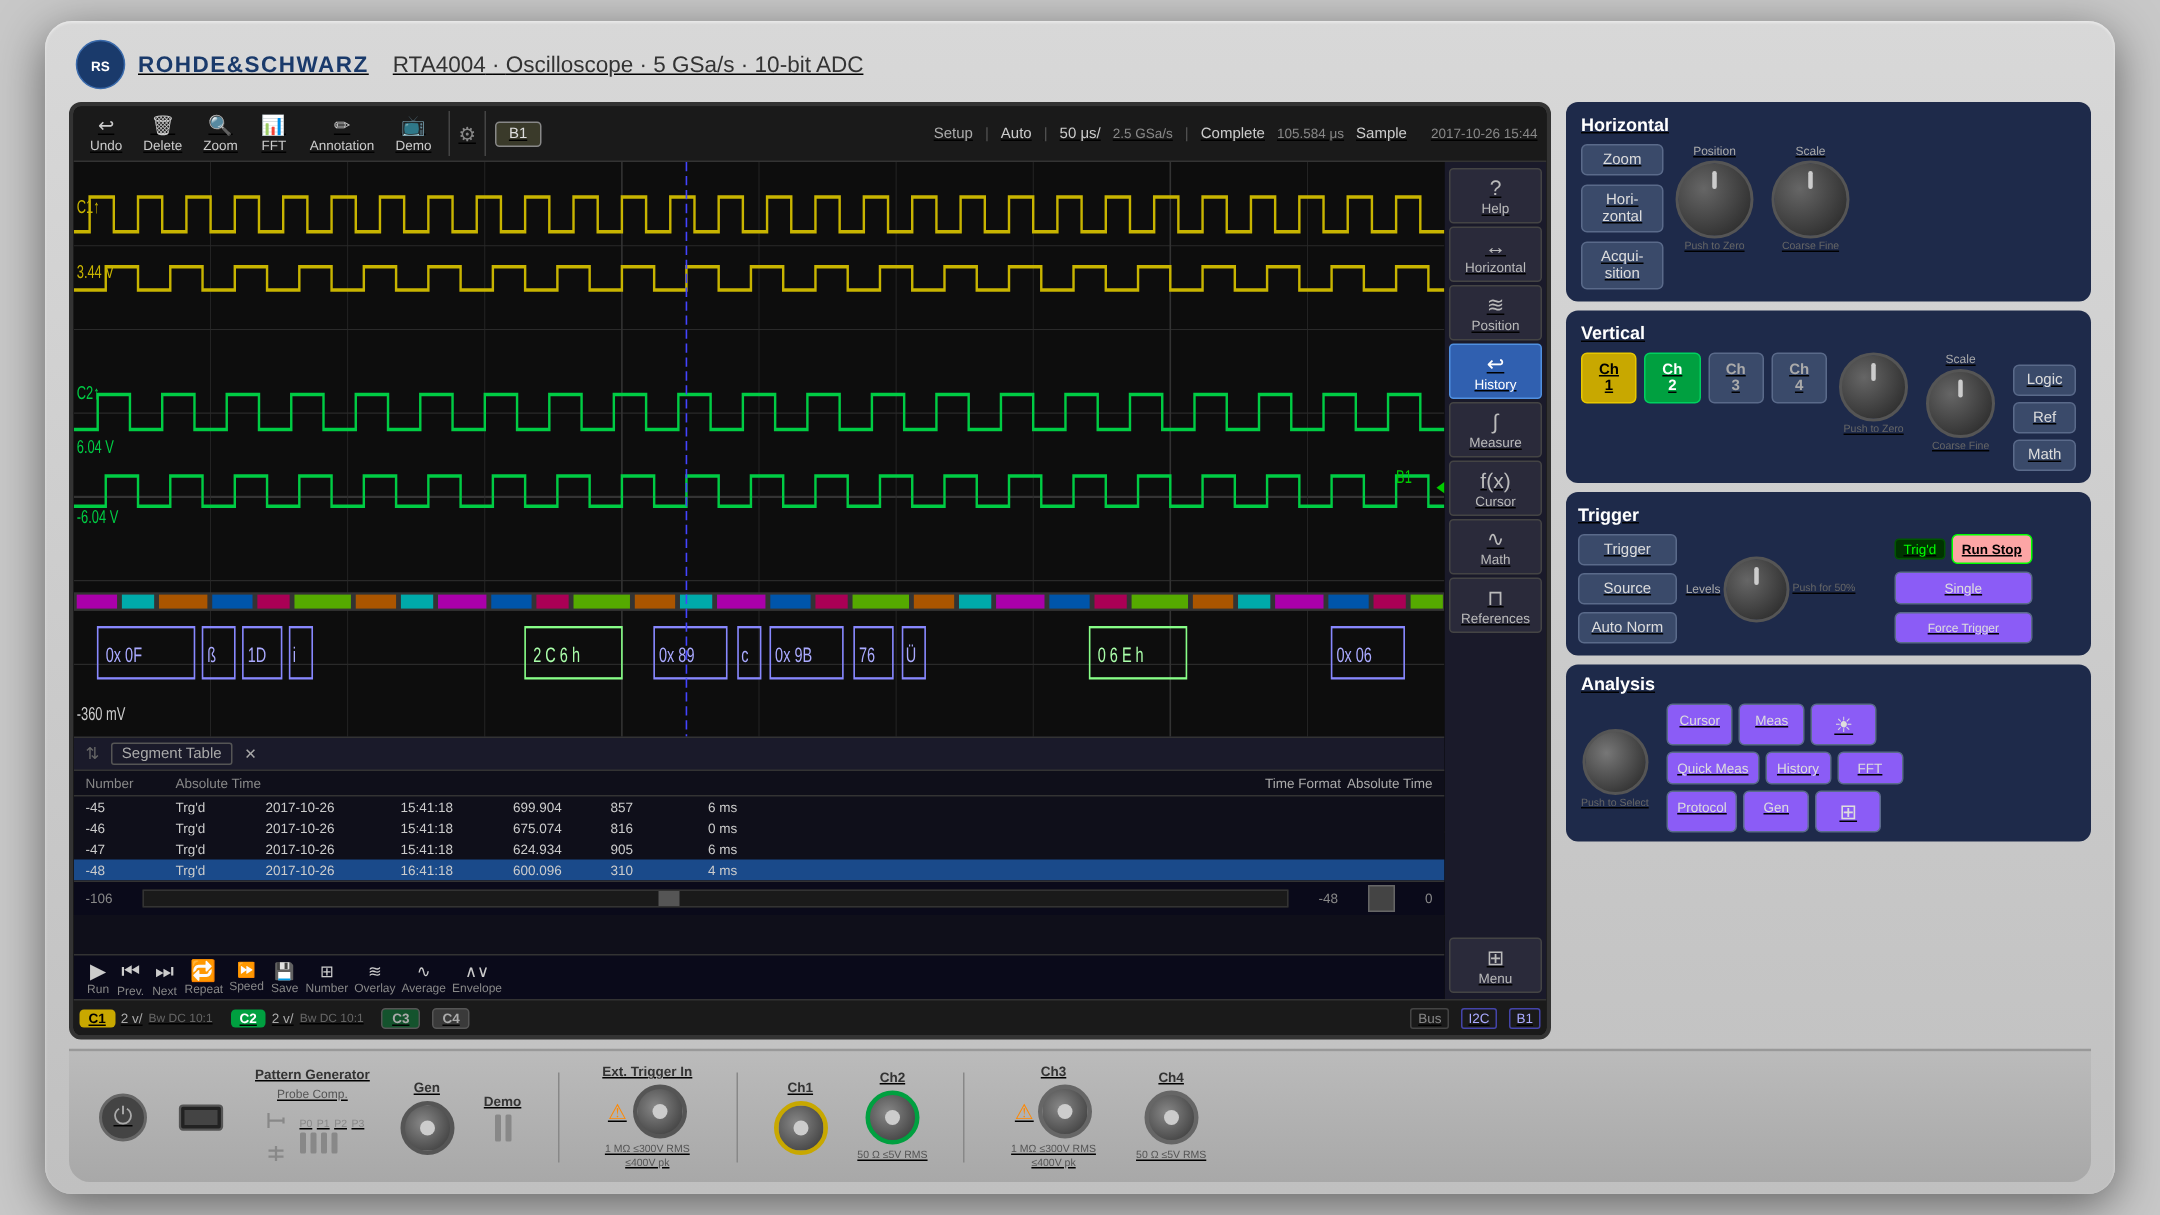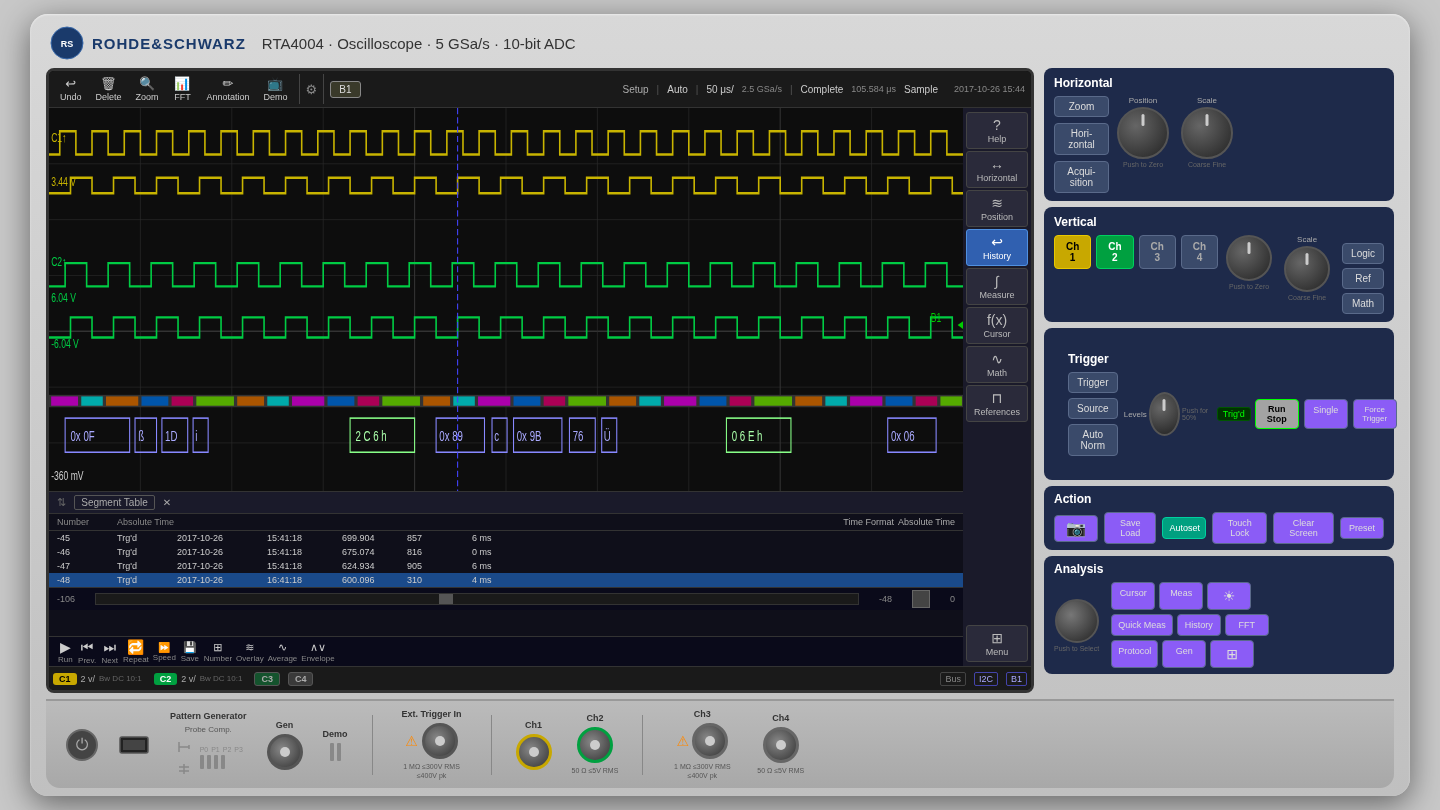--- a/index.html
+++ b/index.html
@@ -16,20 +16,21 @@
     }
     .oscilloscope {
       background: linear-gradient(180deg, #d8d8d8 0%, #c0c0c0 100%);
       border-radius: 18px;
       box-shadow: 0 8px 32px rgba(0,0,0,0.5), inset 0 1px 2px rgba(255,255,255,0.5);
       width: 1380px;
       height: 782px;
       padding: 12px 16px 8px 16px;
       display: flex;
       flex-direction: column;
+      text-decoration: underline;
     }
     .top-bar {
       display: flex;
       align-items: center;
       margin-bottom: 8px;
       padding: 0 4px;
     }
     .logo-area {
       display: flex;
       align-items: center;
@@ -390,26 +391,26 @@
       background: #8b5cf6;
       border: 1px solid #5a6a8a;
       border-radius: 4px;
       color: #ddd;
       font-size: 9px;
       padding: 5px 6px;
       cursor: pointer;
       text-align: center;
       min-width: 44px;
     }
-    .action-btn.green-bright { background: #a3a3a3; border-color: #00ff00; color: #000; font-weight: bold; }
+    .action-btn.green-bright { background: #fca5a5; border-color: #00ff00; color: #000; font-weight: bold; }
     .action-btn.teal { background: #00a080; border-color: #00d0a0; color: #fff; }
     .trigger-section {
       background: #1e2a4a;
       border-radius: 8px;
-      padding: 24px;
+      padding: 8px;
     }
     .analysis-section {
       background: #1e2a4a;
       border-radius: 8px;
       padding: 8px;
     }
     .trig-indicator {
       color: #0f0;
       font-size: 9px;
       background: #003300;
@@ -838,42 +839,31 @@
           <div style="display:flex;flex-direction:column;gap:5px">
             <div class="ctrl-btn">Trigger</div>
             <div class="ctrl-btn">Source</div>
             <div class="ctrl-btn">Auto Norm</div>
           </div>
           <div style="display:flex;align-items:center;gap:2px">
             <span style="color:#aaa;font-size:8px">Levels</span>
             <div class="knob" style="width:44px;height:44px"></div>
             <span style="color:#666;font-size:7px">Push for 50%</span>
           </div>
-          <div style="display:flex;flex-direction:row;gap:5px;margin-left:0">
+          <div style="display:flex;flex-direction:column;gap:5px;margin-left:20px">
             <div style="display:flex;align-items:center;gap:4px">
               <span class="trig-indicator">Trig'd</span>
               <div class="action-btn green-bright" style="font-size:9px;padding:4px 6px">Run Stop</div>
             </div>
             <div class="action-btn">Single</div>
             <div class="action-btn" style="font-size:8px">Force Trigger</div>
           </div>
         </div>
       </div>
 
-      <div class="panel-section" style="padding:6px 10px">
-        <div class="panel-title">Action</div>
-        <div style="display:flex;gap:6px;align-items:center">
-          <div class="action-btn" style="font-size:16px;padding:3px 6px">📷</div>
-          <div class="action-btn">Save Load</div>
-          <div class="action-btn teal">Autoset</div>
-          <div class="action-btn">Touch Lock</div>
-          <div class="action-btn">Clear Screen</div>
-          <div class="action-btn">Preset</div>
-        </div>
-      </div>
 
       <div class="analysis-section" style="padding:6px 10px">
         <div class="panel-title">Analysis</div>
         <div style="display:flex;gap:6px;align-items:center">
           <div style="display:flex;flex-direction:column;align-items:center;gap:2px">
             <div style="width:44px;height:44px;border-radius:50%;background:radial-gradient(circle at 35% 35%,#777,#222);border:2px solid #555;cursor:pointer;"></div>
             <span style="color:#666;font-size:7px">Push to Select</span>
           </div>
           <div style="display:flex;flex-direction:column;gap:4px;margin-left:6px">
             <div style="display:flex;gap:4px">

